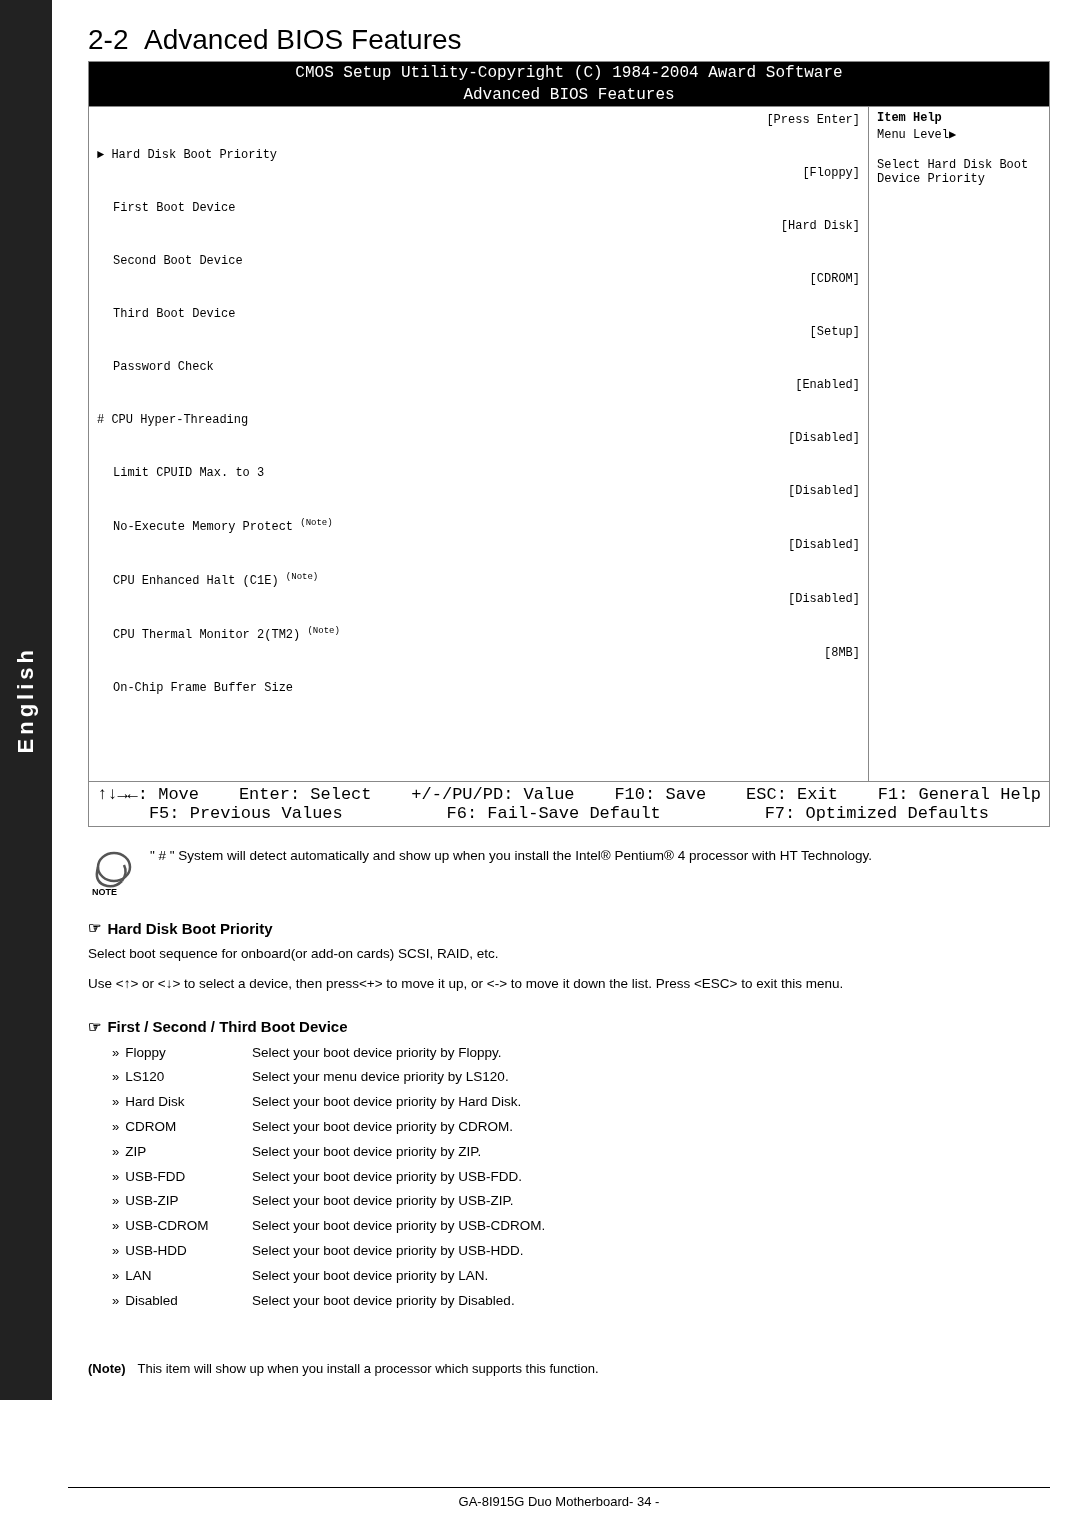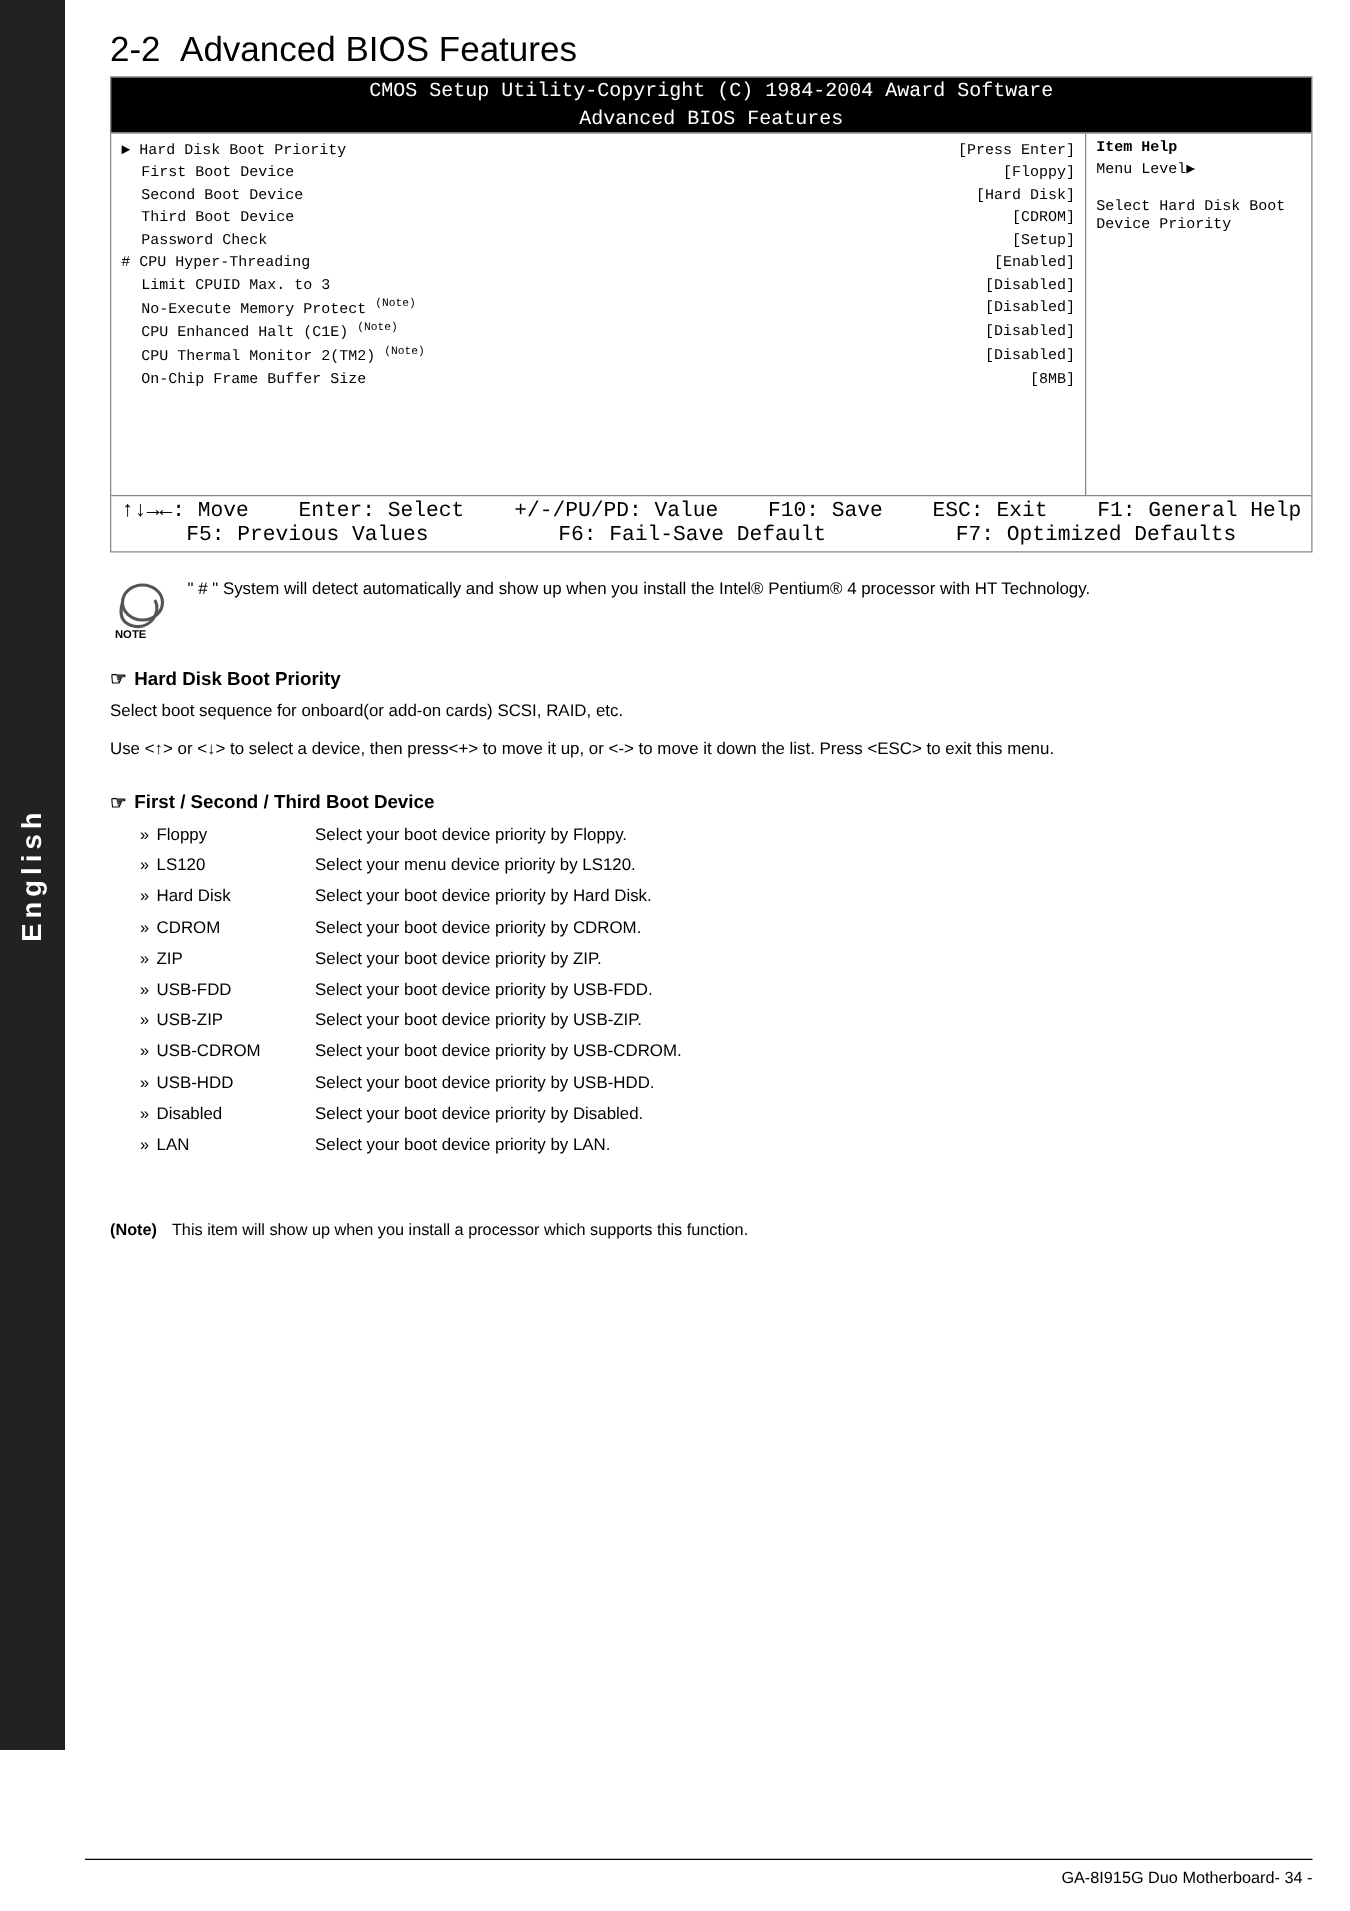--- a/index.html
+++ b/index.html
@@ -74,20 +74,21 @@
       width: 180px;
       padding: 4px 8px;
     }
     .bios-row {
       display: flex;
       justify-content: space-between;
       line-height: 1.5;
     }
     .bios-label {
       flex: 1;
+      margin-top: 35px;
     }
     .bios-value {
       text-align: right;
     }
     .bios-indent {
       padding-left: 16px;
       gap: 40px;
     }
     .bios-footer {
       border-top: 1px solid #888;
@@ -171,21 +172,21 @@
     }
 
     
     .page-footer {
       position: absolute;
       bottom: 20px;
       left: 68px;
       right: 30px;
       border-top: 1px solid #000;
       display: flex;
-      justify-content: flex-end;
+      justify-content: center;
       padding-top: 6px;
       font-size: 13px;
     }
   </style>
 </head>
 <body>
 
 <div class="side-tab">
   <span>English</span>
 </div>
@@ -334,26 +335,26 @@
         </div>
         <div class="boot-list-item">
           <span class="item-name"><span class="double-arrow">»</span>USB-CDROM</span>
           <span class="item-desc">Select your boot device priority by USB-CDROM.</span>
         </div>
         <div class="boot-list-item">
           <span class="item-name"><span class="double-arrow">»</span>USB-HDD</span>
           <span class="item-desc">Select your boot device priority by USB-HDD.</span>
         </div>
         <div class="boot-list-item">
+          <span class="item-name"><span class="double-arrow">»</span>LAN</span>
+          <span class="item-desc">Select your boot device priority by LAN.</span>
+        </div>
+        <div class="boot-list-item">
           <span class="item-name"><span class="double-arrow">»</span>Disabled</span>
           <span class="item-desc">Select your boot device priority by Disabled.</span>
-        </div>
-        <div class="boot-list-item">
-          <span class="item-name"><span class="double-arrow">»</span>LAN</span>
-          <span class="item-desc">Select your boot device priority by LAN.</span>
         </div>
       </div>
   </div>
 
   <div class="bottom-note">
     <span class="note-label-inline">(Note)</span>
     <span>This item will show up when you install a processor which supports this function.</span>
   </div>
 
 </div>

